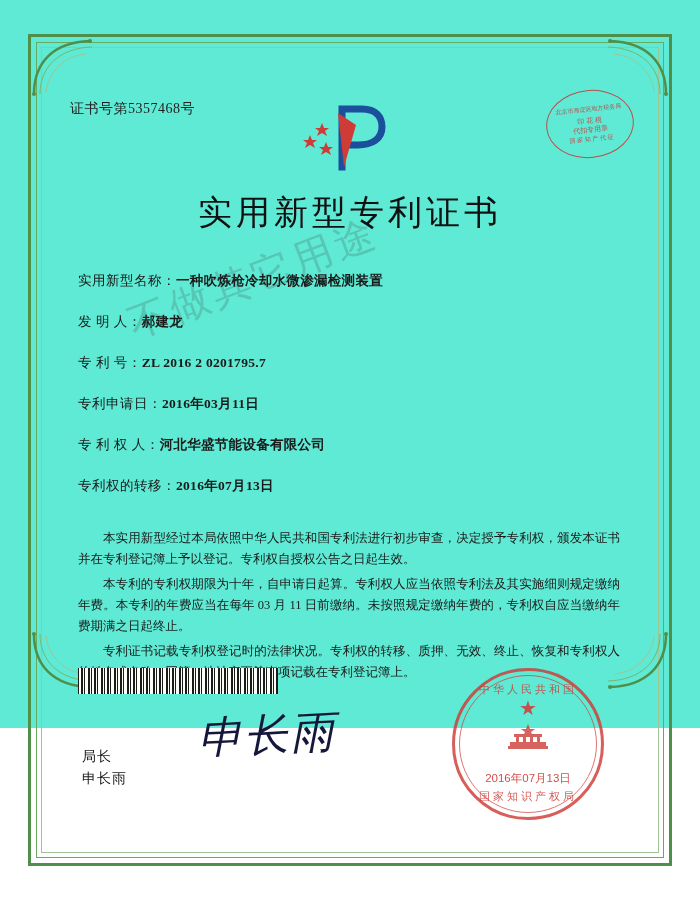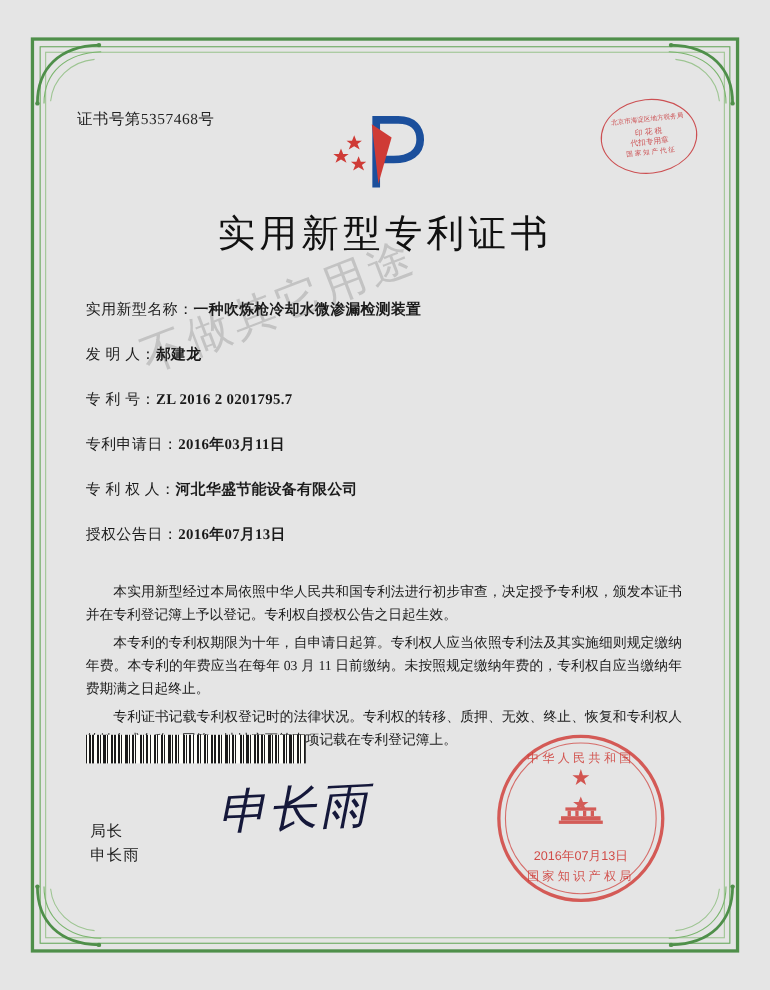--- a/index.html
+++ b/index.html
@@ -14,22 +14,22 @@
     color: #1a1a1a;
     position: relative;
     overflow: hidden;
   }
 
   
   .page {
     position: absolute;
     left: 0; top: 0;
     width: 700px;
-    height: 900px;
-    background: #e5e5e5;
+    height: 728px;
+    background: #5eead4;
   }
 
   
   .border-outer {
     position: absolute;
     left: 28px; top: 34px;
     width: 644px; height: 832px;
     border: 3px solid #4f8f4a;
     box-sizing: border-box;
   }
@@ -351,21 +351,21 @@
     <div class="field-row">
       <span class="field-label">专 利 号：</span><span class="field-value">ZL 2016 2 0201795.7</span>
     </div>
     <div class="field-row">
       <span class="field-label">专利申请日：</span><span class="field-value">2016年03月11日</span>
     </div>
     <div class="field-row">
       <span class="field-label">专 利 权 人：</span><span class="field-value">河北华盛节能设备有限公司</span>
     </div>
     <div class="field-row">
-      <span class="field-label">授权公告日：</span><span class="field-value">2016年07月13日</span>
+      <span class="field-label">专利权的转移：</span><span class="field-value">2016年07月13日</span>
     </div>
   </div>
 
   <div class="paragraphs">
     <p>本实用新型经过本局依照中华人民共和国专利法进行初步审查，决定授予专利权，颁发本证书并在专利登记簿上予以登记。专利权自授权公告之日起生效。</p>
     <p>本专利的专利权期限为十年，自申请日起算。专利权人应当依照专利法及其实施细则规定缴纳年费。本专利的年费应当在每年 03 月 11 日前缴纳。未按照规定缴纳年费的，专利权自应当缴纳年费期满之日起终止。</p>
     <p>专利证书记载专利权登记时的法律状况。专利权的转移、质押、无效、终止、恢复和专利权人的姓名或名称、国籍、地址变更等事项记载在专利登记簿上。</p>
   </div>
 
   <div class="barcode"></div>

